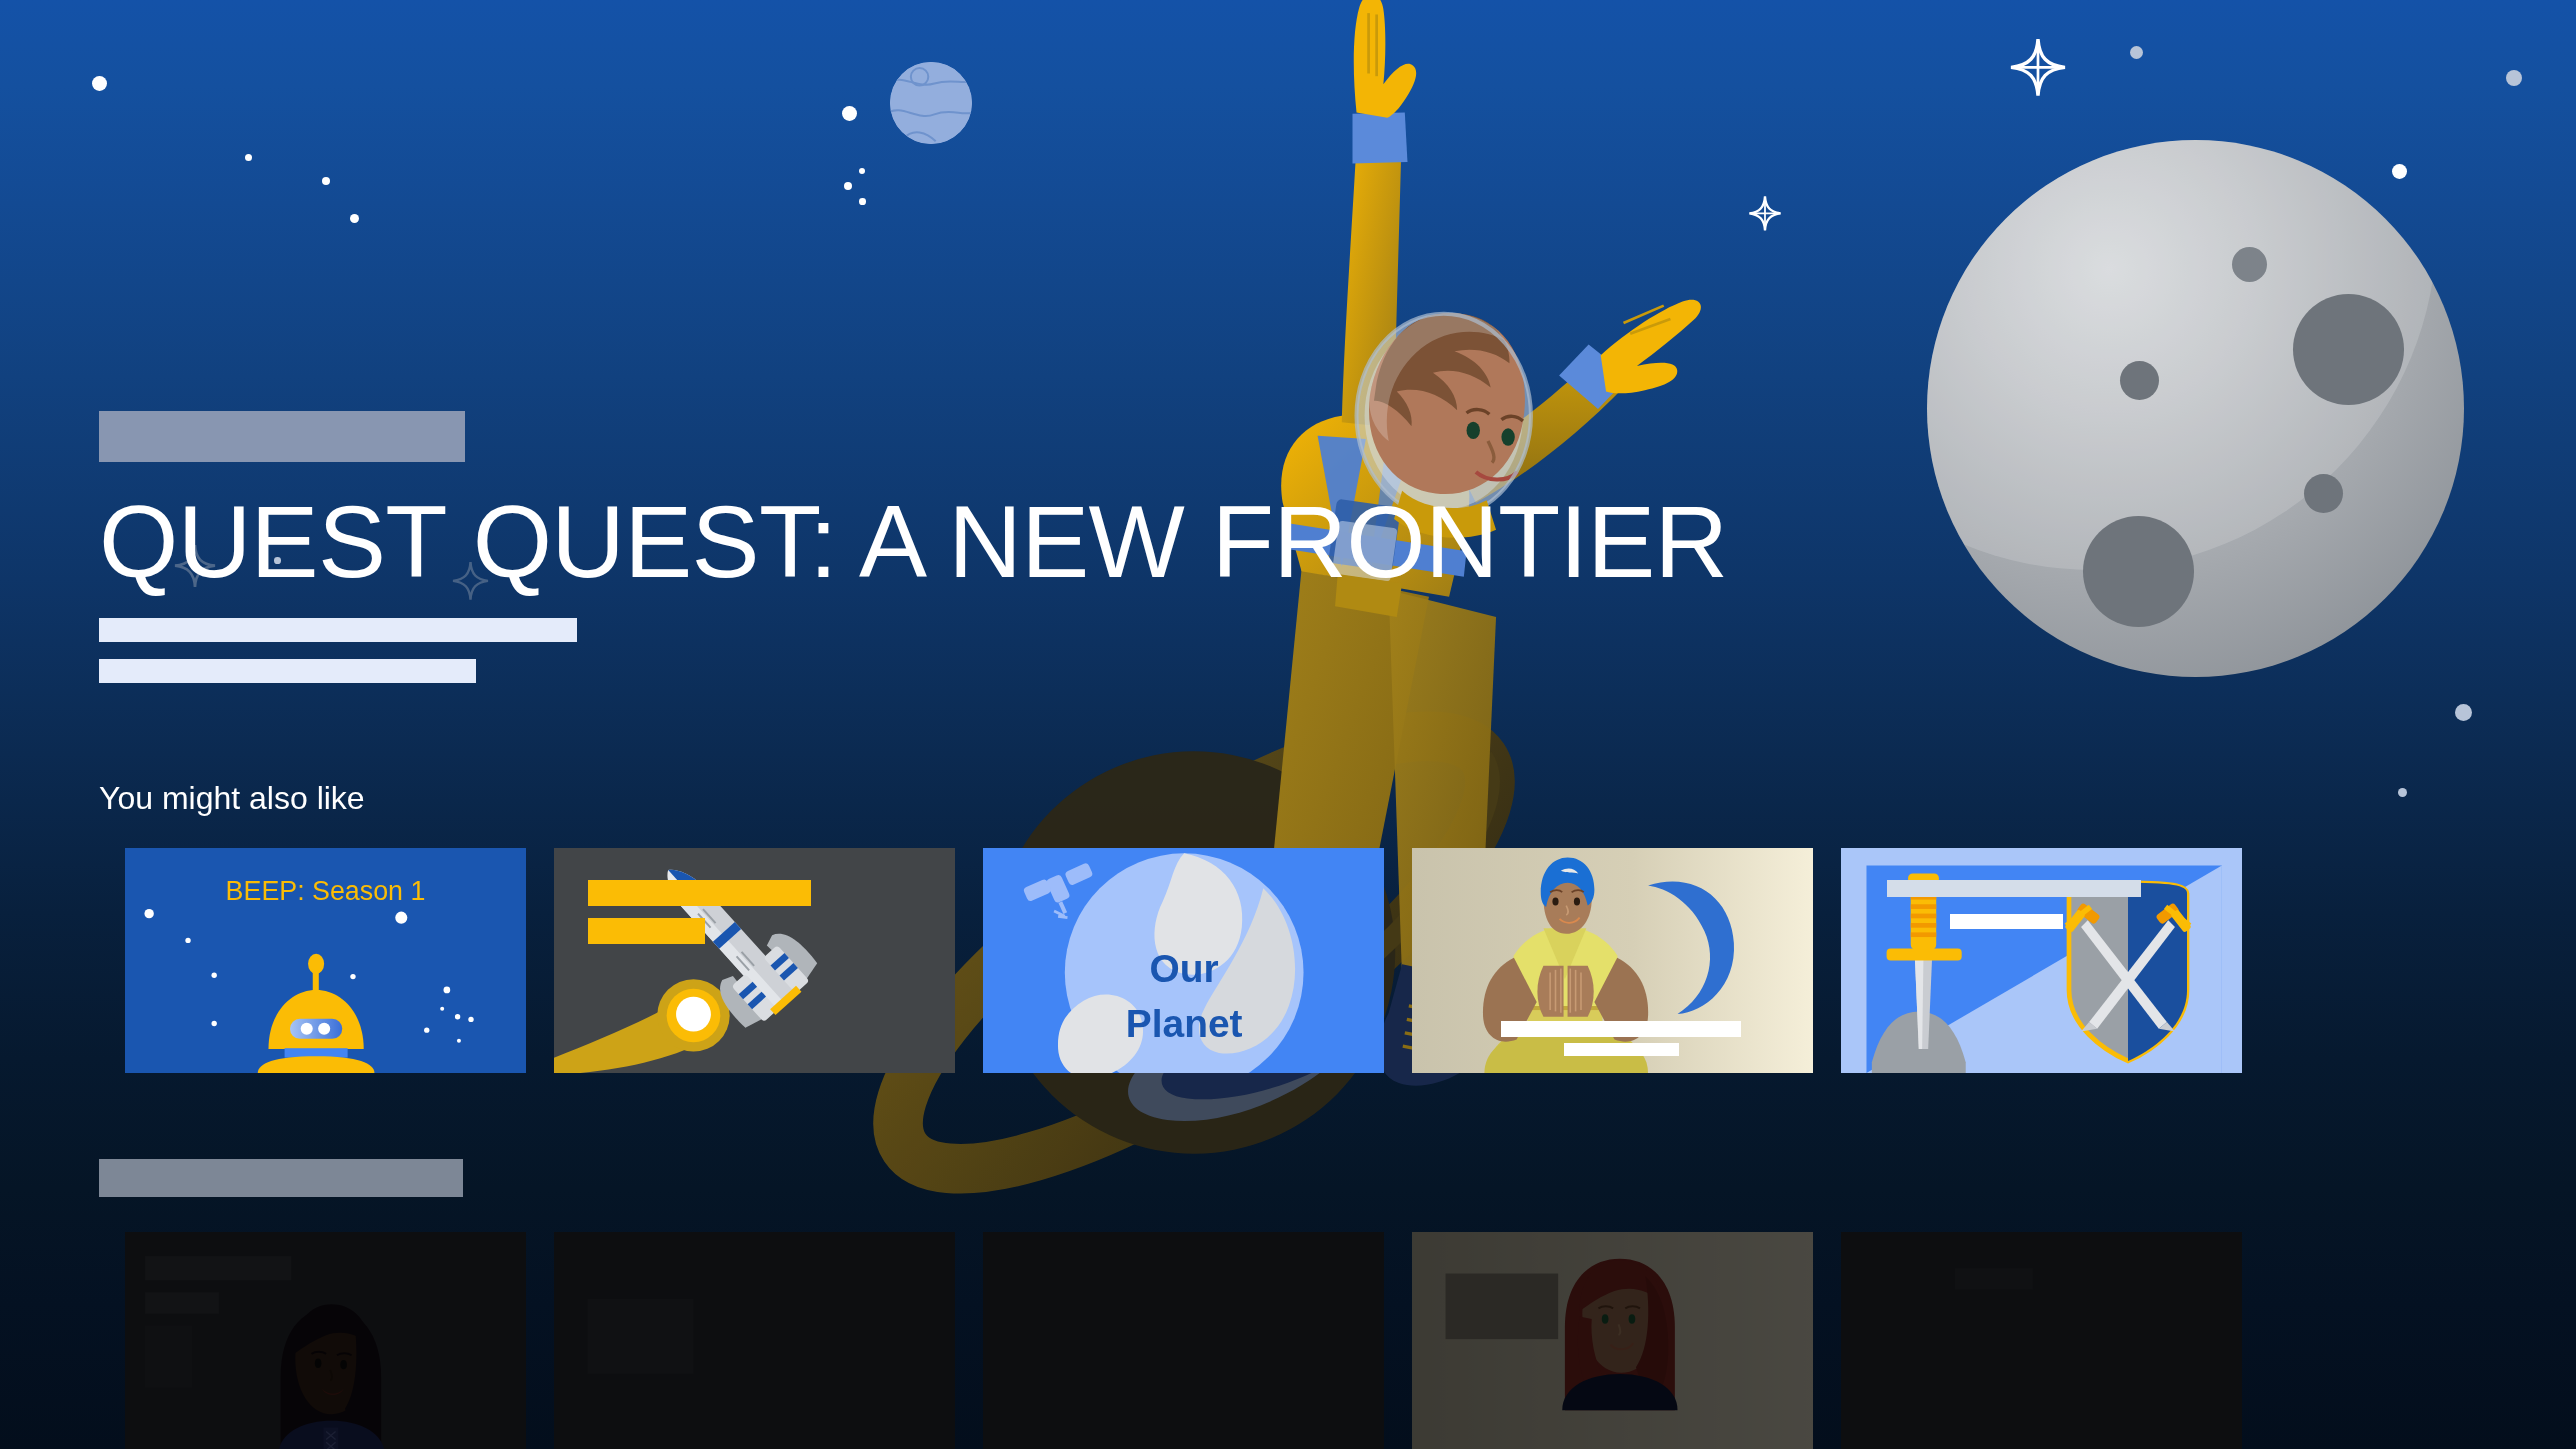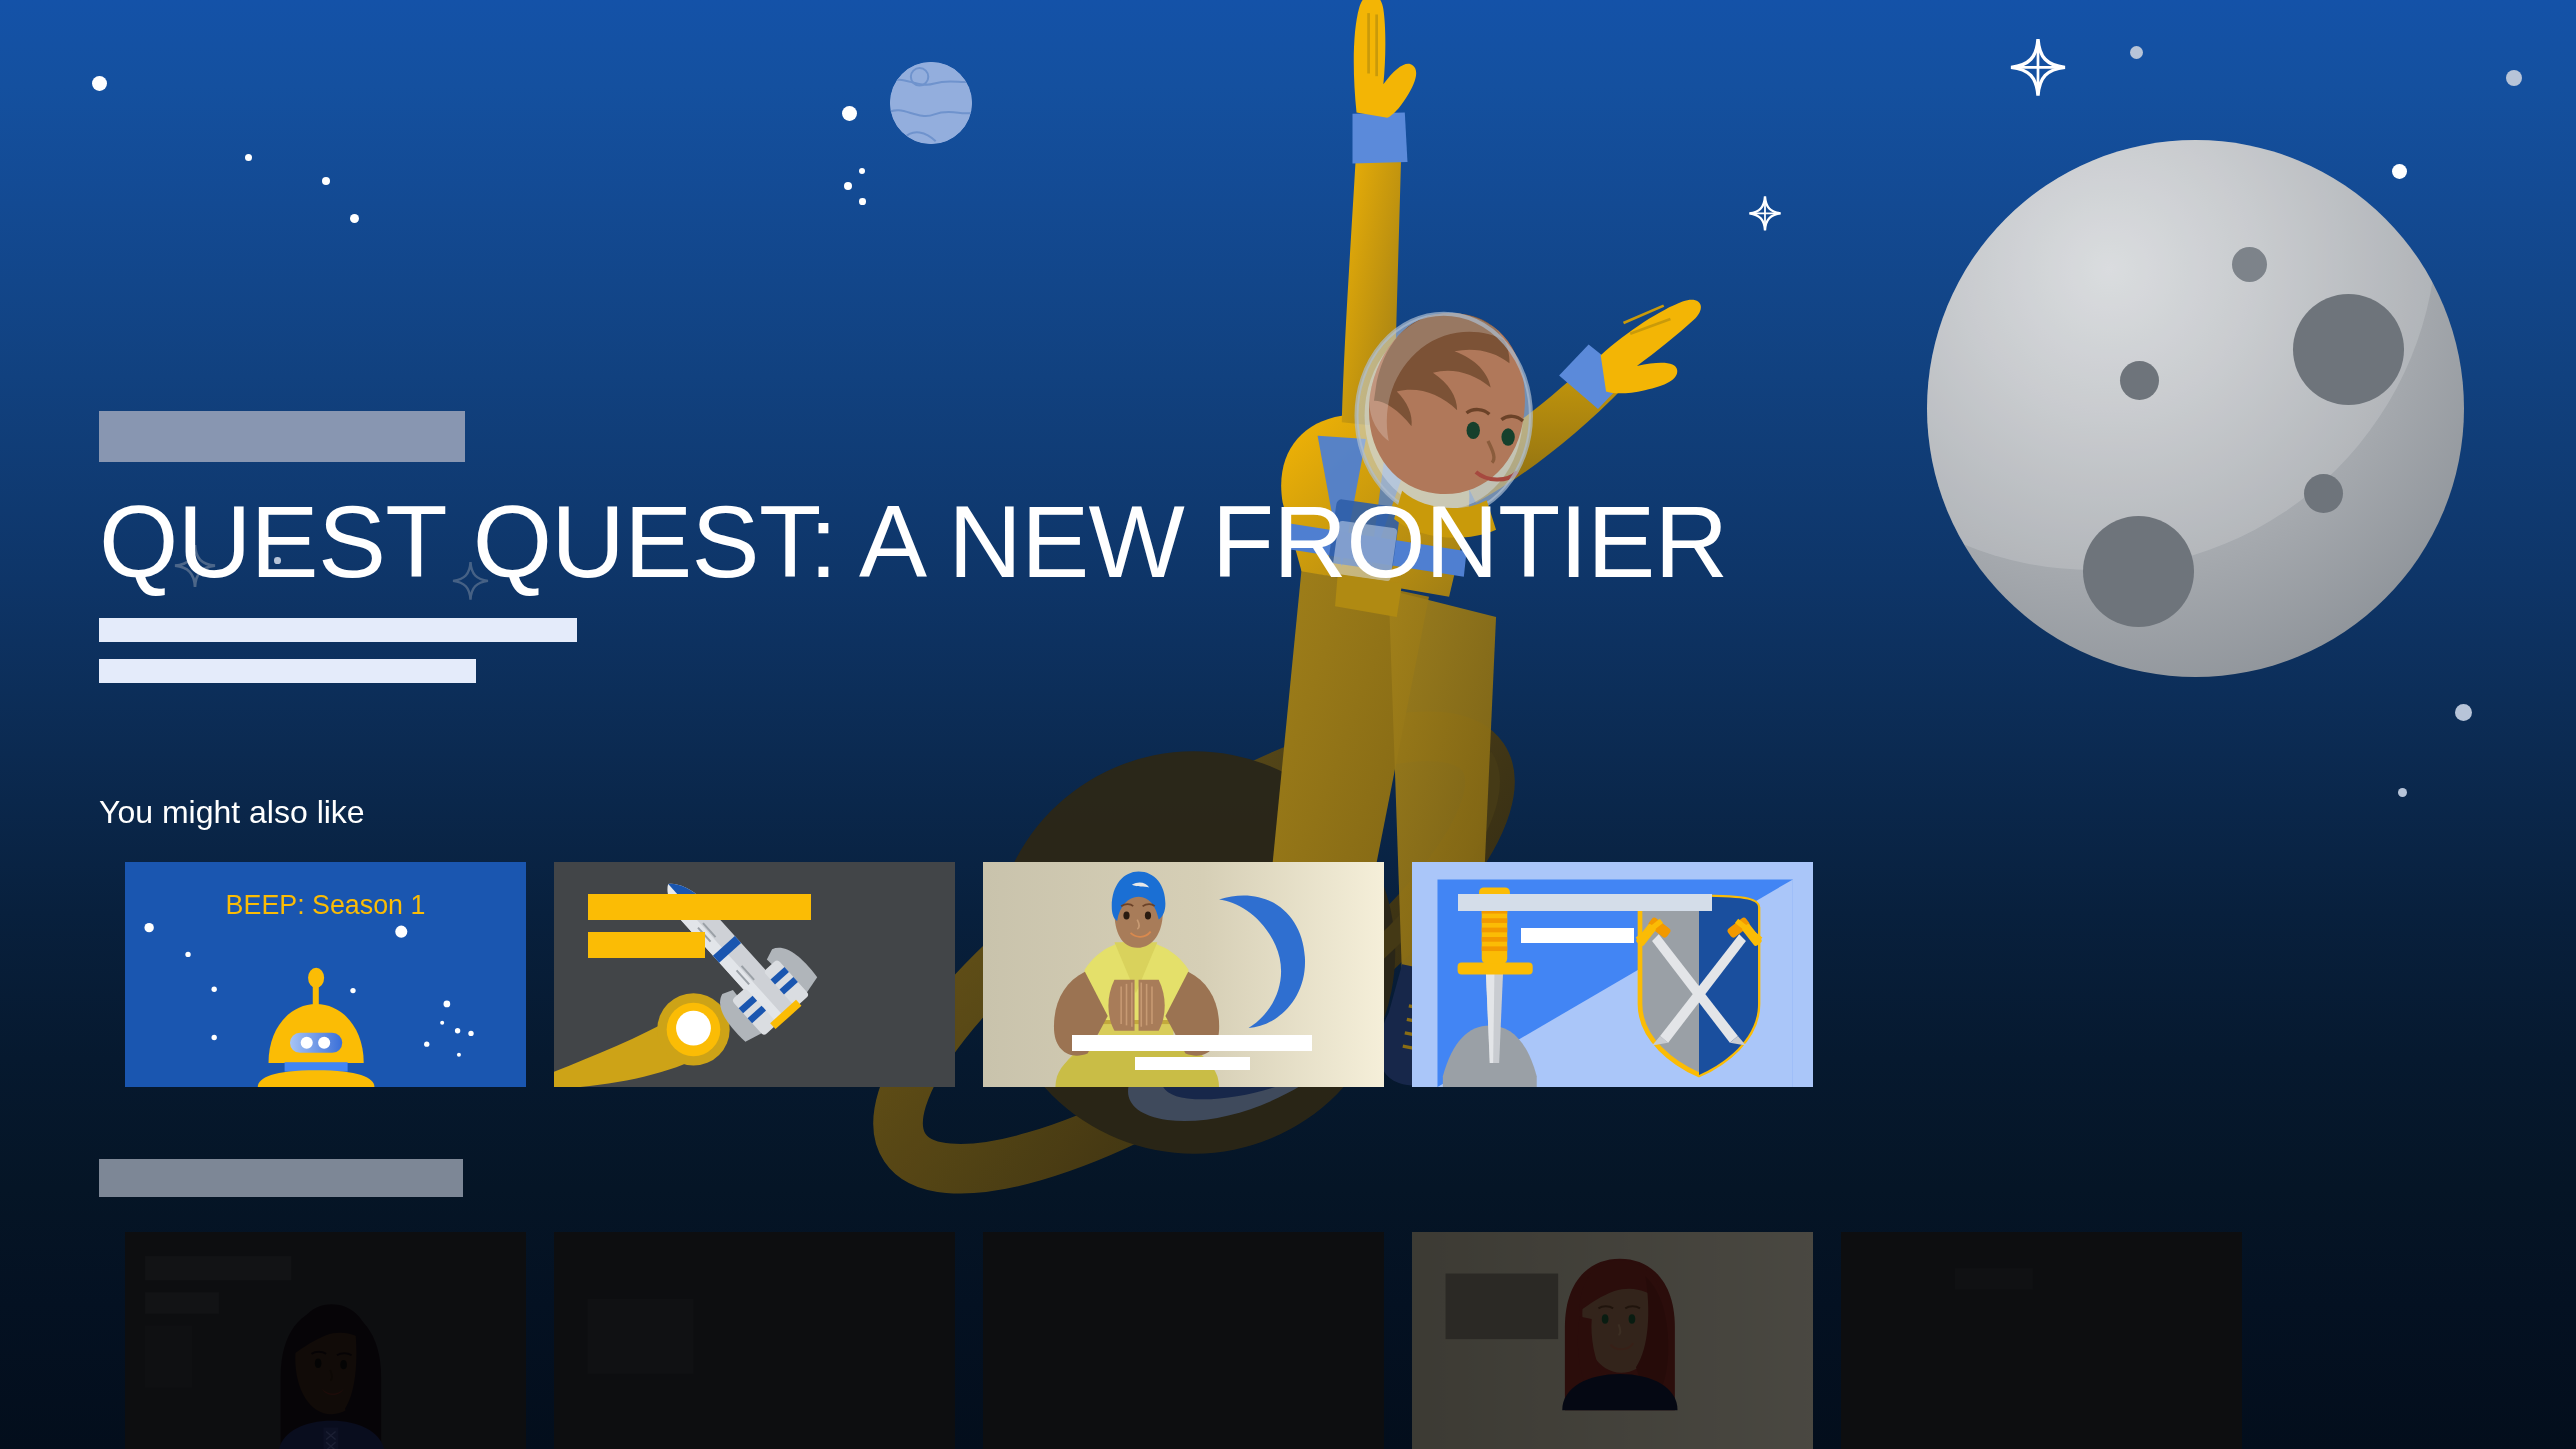--- a/index.html
+++ b/index.html
@@ -119,21 +119,20 @@
     margin-top: 17.4px;
   }
 
   
   .shelf { position: absolute; left: 99px; width: 2388px; }
   .shelf-title {
     font-size: 32px;
     color: #ffffff;
     font-weight: 400;
     margin-bottom: 31px;
-    margin-top: 14px;
   }
   .ph-shelf-title {
     width: 364px; height: 38px;
     background: #7d8796;
     margin-bottom: 35px;
   }
   .row {
     display: flex;
     gap: 28px;
     padding-left: 26px;
@@ -404,20 +403,39 @@
             <rect x="256" y="212" width="28" height="10" fill="#1a56b0"></rect>
             <rect x="320" y="192" width="28" height="10" fill="#1a56b0"></rect>
             <rect x="320" y="212" width="28" height="10" fill="#1a56b0"></rect>
             <rect x="276" y="240" width="52" height="12" fill="#fbbc05"></rect>
           </g>
         </svg>
         <div class="bar" style="left:34px;top:32px;width:223px;height:25.5px;background:#fbbc05;"></div>
         <div class="bar" style="left:34px;top:70px;width:117px;height:25.5px;background:#fbbc05;"></div>
       </div>
 
+      <div class="card">
+        <svg viewBox="0 0 598 336" preserveAspectRatio="none">
+          <rect width="598" height="336" fill="#4285f4"></rect>
+          <circle cx="300" cy="186" r="178" fill="#a6c4fb"></circle>
+          <path d="M300 8 C360 20 392 64 386 118 C380 176 330 198 292 186 C250 172 248 120 268 80 C282 50 284 24 300 8 Z" fill="#e1e3e6"></path>
+          <path d="M418 60 C460 100 478 176 456 236 C438 286 392 312 352 306 C322 300 314 270 330 240 C350 200 398 140 418 60 Z" fill="#d6d9dd"></path>
+          <path d="M150 228 C184 208 226 222 236 256 C248 296 218 330 176 342 C140 352 114 330 112 300 C110 266 124 244 150 228 Z" fill="#e1e3e6"></path>
+
+          <g fill="#9dbcfa">
+            <rect x="100" y="42" width="24" height="38" rx="6" transform="rotate(-24 112 61)"></rect>
+            <rect x="62" y="52" width="38" height="22" rx="6" transform="rotate(-24 81 63)"></rect>
+            <rect x="124" y="28" width="38" height="22" rx="6" transform="rotate(-24 143 39)"></rect>
+            <rect x="116" y="80" width="6" height="18" transform="rotate(-24 119 89)"></rect>
+            <path d="M106 94 l16 8 M112 102 l14 2" stroke="#9dbcfa" stroke-width="4" fill="none"></path>
+          </g>
+          <text x="300" y="200" fill="#1a56b0" font-family="Liberation Sans, sans-serif" font-size="58" font-weight="bold" text-anchor="middle">Our</text>
+          <text x="300" y="282" fill="#1a56b0" font-family="Liberation Sans, sans-serif" font-size="58" font-weight="bold" text-anchor="middle">Planet</text>
+        </svg>
+      </div>
 
       <div class="card">
         <svg viewBox="0 0 598 336" preserveAspectRatio="none">
           <defs>
             <linearGradient id="begG" x1="0" y1="0" x2="1" y2="0">
               <stop offset="0" stop-color="#c9c3ac"></stop>
               <stop offset="0.55" stop-color="#d6cfb6"></stop>
               <stop offset="1" stop-color="#f5efd9"></stop>
             </linearGradient>
           </defs>

